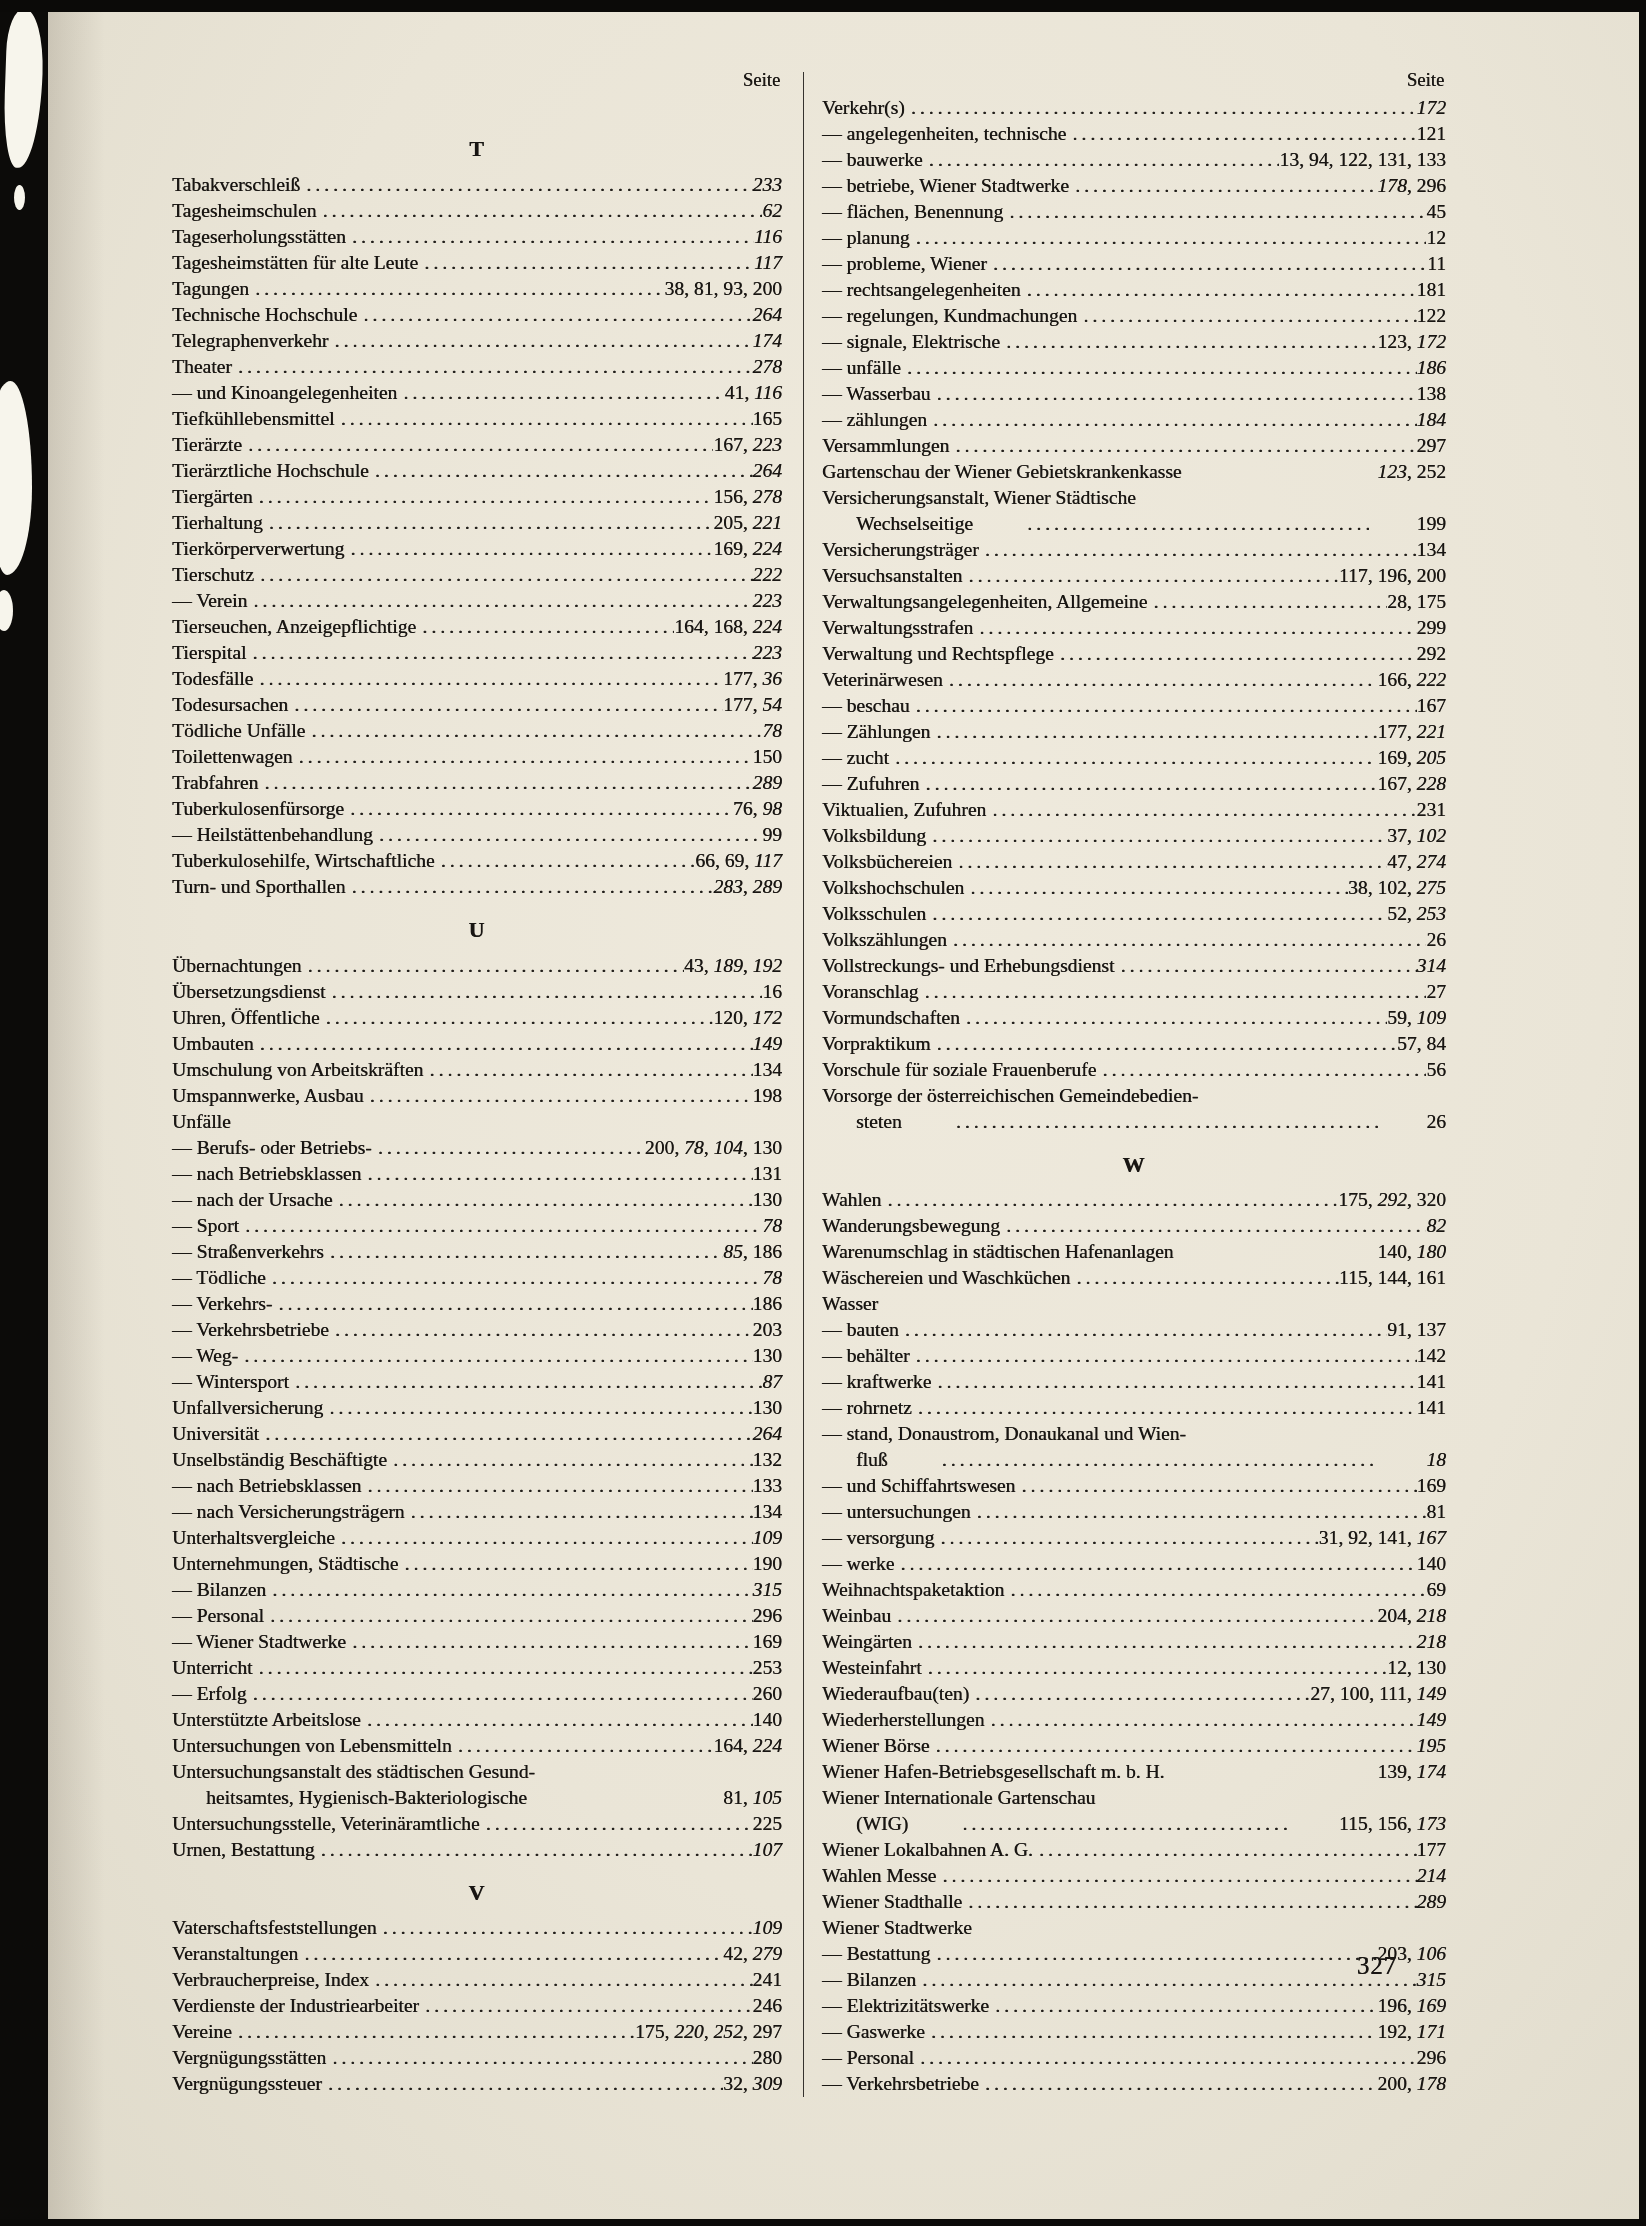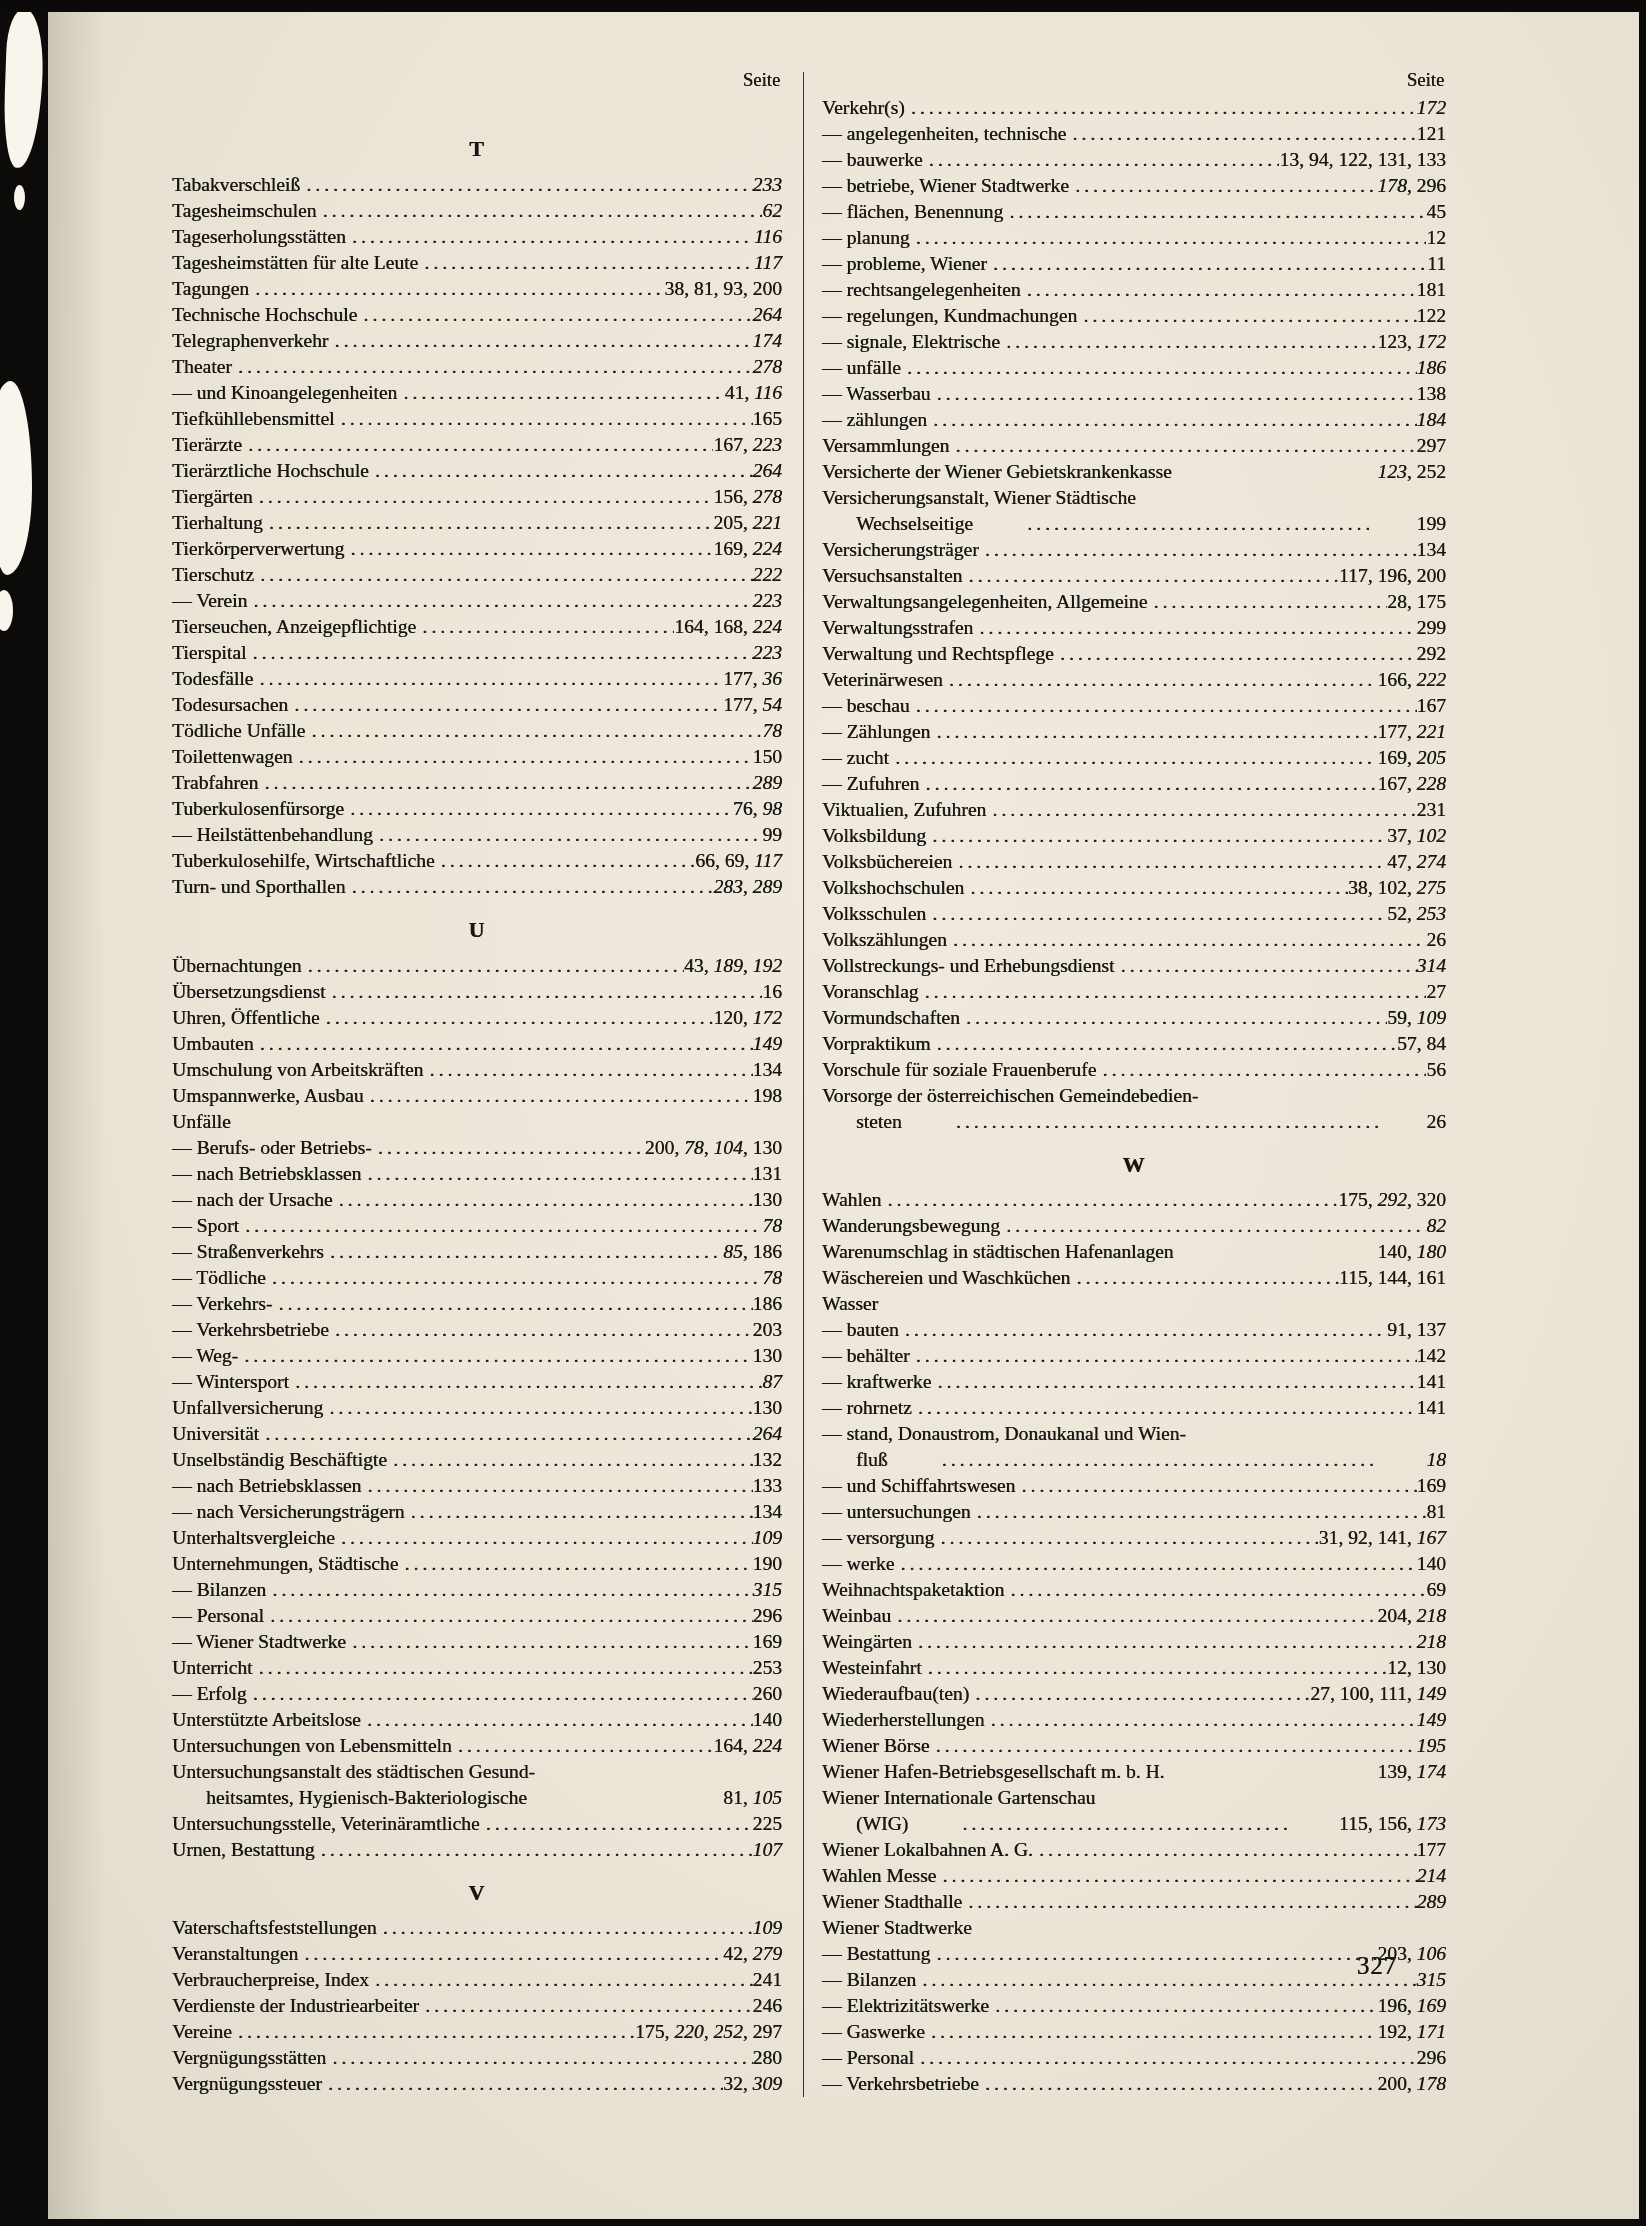--- a/index.html
+++ b/index.html
@@ -467,21 +467,21 @@
               <span class="t">— zählungen</span>
               <span class="dots">................................................................................................................................................................</span>
               <span class="pages"><span class="it">184</span></span>
             </div>
             <div class="entry">
               <span class="t">Versammlungen</span>
               <span class="dots">................................................................................................................................................................</span>
               <span class="pages"><span>297</span></span>
             </div>
             <div class="entry">
-              <span class="t">Versicherte der Wiener Gebietskrankenkasse</span>
+              <span class="t">Gartenschau der Wiener Gebietskrankenkasse</span>
               <span class="dots empty"></span>
               <span class="pages"><span class="it">123</span>, <span>252</span></span>
             </div>
             <div class="entry">
               <span class="t">Versicherungsanstalt, Wiener Städtische</span>
             </div>
             <div class="entry ind">
               <span class="t">Wechselseitige</span>
               <span class="dots">................................................................................................................................................................</span>
               <span class="pages"><span>199</span></span>

